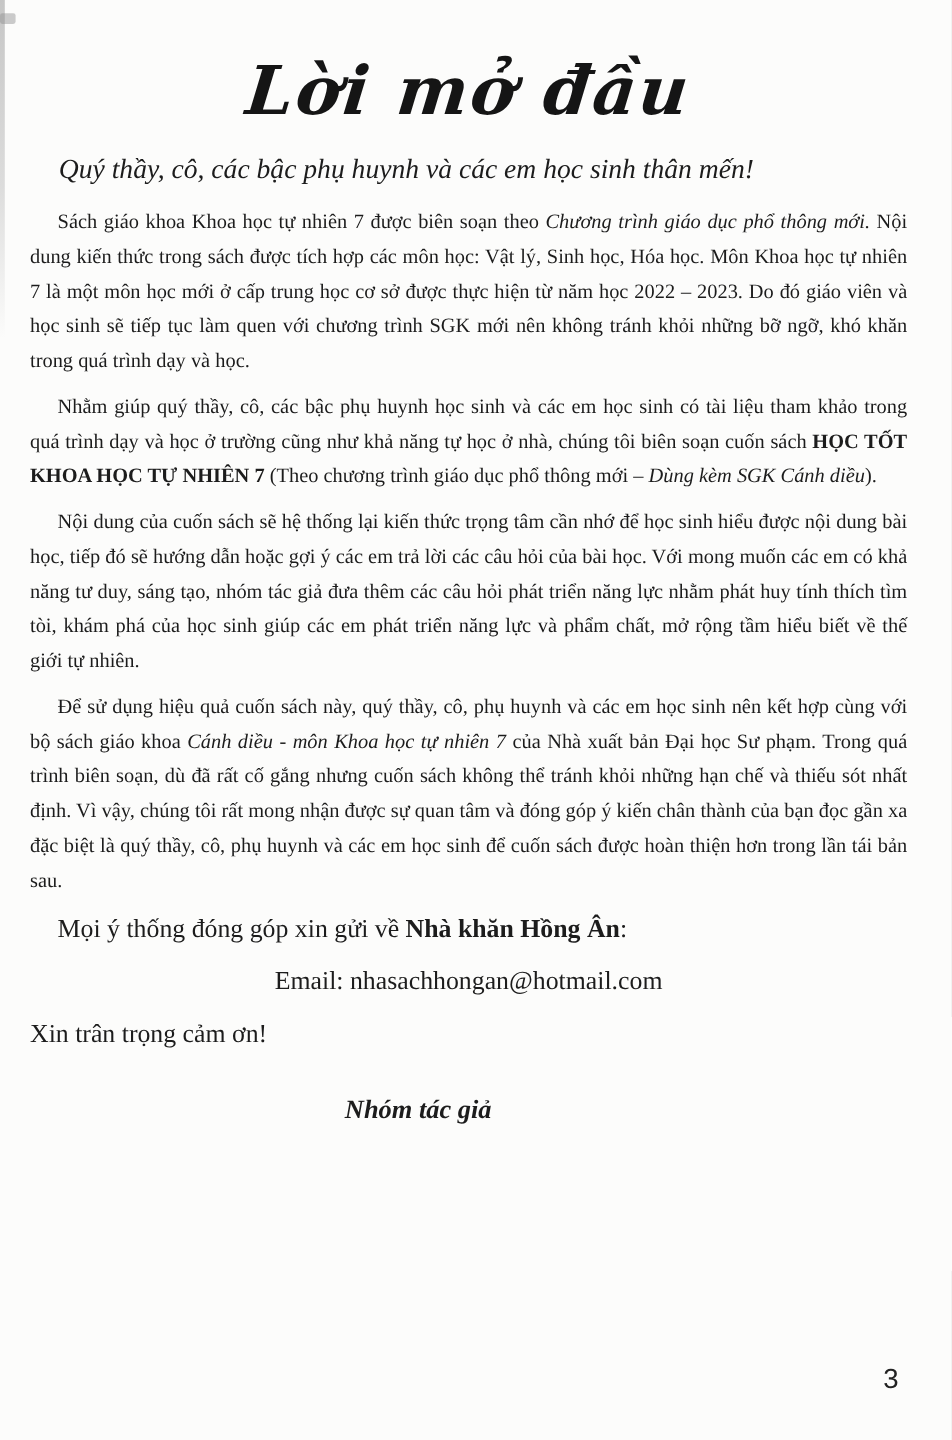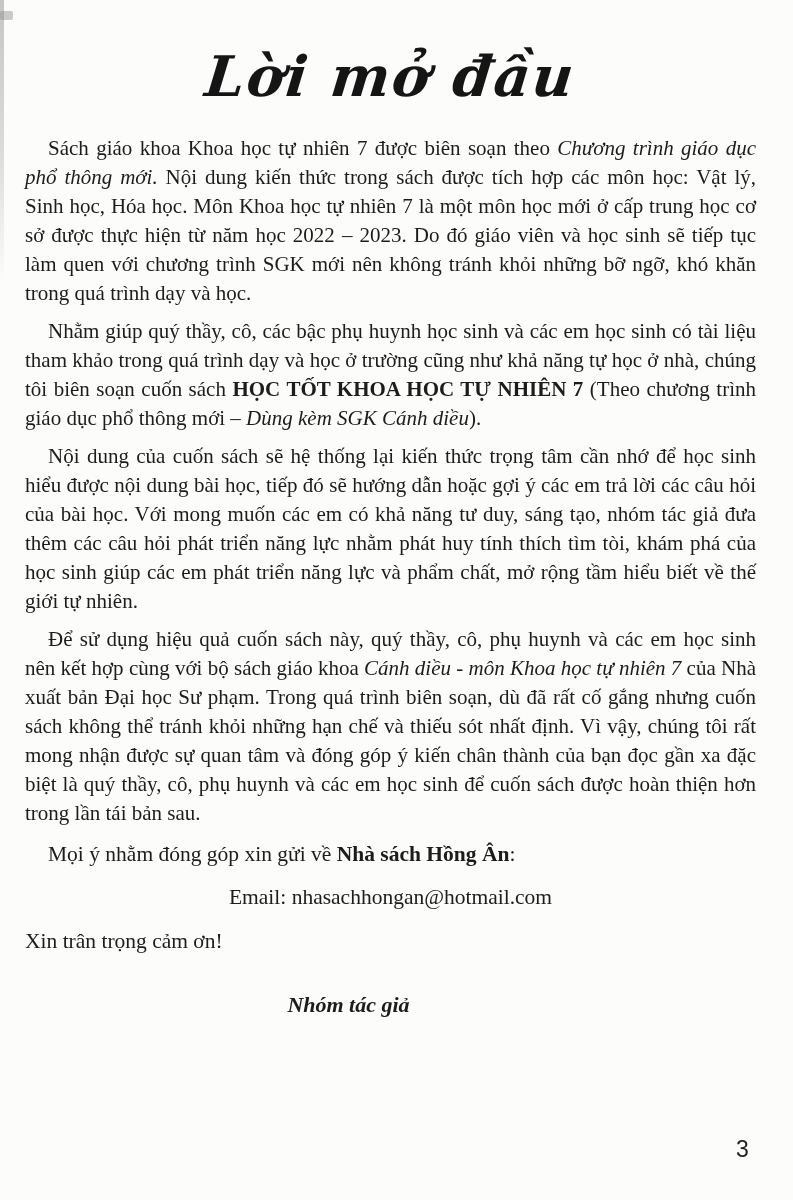--- a/index.html
+++ b/index.html
@@ -36,21 +36,21 @@
     color:#151515;
   }
   .greeting{
     margin:6px 0 0 0;
     font-style:italic;
     font-size:23px;line-height:30px;
     text-indent:24px;
   }
   p.body{
     margin:9px 0 0 0;
-    font-size:21px;line-height:29px;
+    font-size:17px;line-height:29px;
     text-align:justify;
     text-indent:23px;
   }
   p.body.first{margin-top:14px;}
   .seg-italic{font-style:italic;}
   .seg-bold{font-weight:bold;}
   .contact-intro{
     margin:12px 0 0 0;
     font-size:21.5px;line-height:29px;
     text-indent:23px;
@@ -86,30 +86,31 @@
 <body>
 
 <div class="page">
   <div class="edge-artifact"></div>
   <div class="edge-speck"></div>
 
   <div class="content">
 
     <h1 class="title">Lời mở đầu</h1>
 
+    <p class="greeting">Quý thầy, cô, các bậc phụ huynh và các em học sinh thân mến!</p>
 
     <p class="body first"><span>Sách giáo khoa Khoa học tự nhiên 7 được biên soạn theo </span><span class="seg-italic">Chương trình giáo dục phổ thông mới.</span><span> Nội dung kiến thức trong sách được tích hợp các môn học: Vật lý, Sinh học, Hóa học. Môn Khoa học tự nhiên 7 là một môn học mới ở cấp trung học cơ sở được thực hiện từ năm học 2022 – 2023. Do đó giáo viên và học sinh sẽ tiếp tục làm quen với chương trình SGK mới nên không tránh khỏi những bỡ ngỡ, khó khăn trong quá trình dạy và học.</span></p>
 
     <p class="body"><span>Nhằm giúp quý thầy, cô, các bậc phụ huynh học sinh và các em học sinh có tài liệu tham khảo trong quá trình dạy và học ở trường cũng như khả năng tự học ở nhà, chúng tôi biên soạn cuốn sách </span><span class="seg-bold">HỌC TỐT KHOA HỌC TỰ NHIÊN 7</span><span> (Theo chương trình giáo dục phổ thông mới – </span><span class="seg-italic">Dùng kèm SGK Cánh diều</span><span>).</span></p>
 
     <p class="body"><span>Nội dung của cuốn sách sẽ hệ thống lại kiến thức trọng tâm cần nhớ để học sinh hiểu được nội dung bài học, tiếp đó sẽ hướng dẫn hoặc gợi ý các em trả lời các câu hỏi của bài học. Với mong muốn các em có khả năng tư duy, sáng tạo, nhóm tác giả đưa thêm các câu hỏi phát triển năng lực nhằm phát huy tính thích tìm tòi, khám phá của học sinh giúp các em phát triển năng lực và phẩm chất, mở rộng tầm hiểu biết về thế giới tự nhiên.</span></p>
 
     <p class="body"><span>Để sử dụng hiệu quả cuốn sách này, quý thầy, cô, phụ huynh và các em học sinh nên kết hợp cùng với bộ sách giáo khoa </span><span class="seg-italic">Cánh diều - môn Khoa học tự nhiên 7</span><span> của Nhà xuất bản Đại học Sư phạm. Trong quá trình biên soạn, dù đã rất cố gắng nhưng cuốn sách không thể tránh khỏi những hạn chế và thiếu sót nhất định. Vì vậy, chúng tôi rất mong nhận được sự quan tâm và đóng góp ý kiến chân thành của bạn đọc gần xa đặc biệt là quý thầy, cô, phụ huynh và các em học sinh để cuốn sách được hoàn thiện hơn trong lần tái bản sau.</span></p>
 
-    <p class="contact-intro"><span>Mọi ý nhằm đóng góp xin gửi về </span><span class="seg-bold">Nhà sách Hồng Ân</span><span>:</span></p>
+    <p class="contact-intro"><span>Mọi ý thống đóng góp xin gửi về </span><span class="seg-bold">Nhà khăn Hồng Ân</span><span>:</span></p>
 
 
     <p class="contact-email">Email: nhasachhongan@hotmail.com</p>
 
     <p class="contact-thanks">Xin trân trọng cảm ơn!</p>
 
     <p class="signature">Nhóm tác giả</p>
 
   </div>
 

